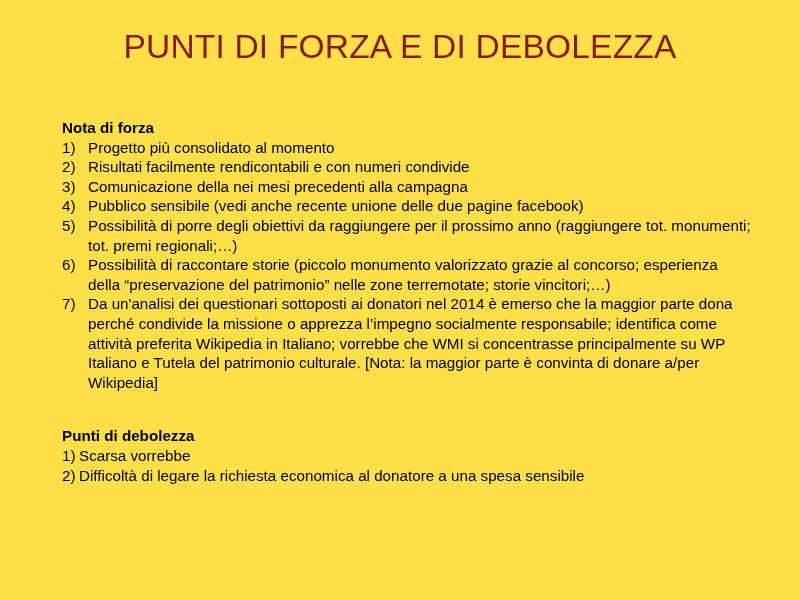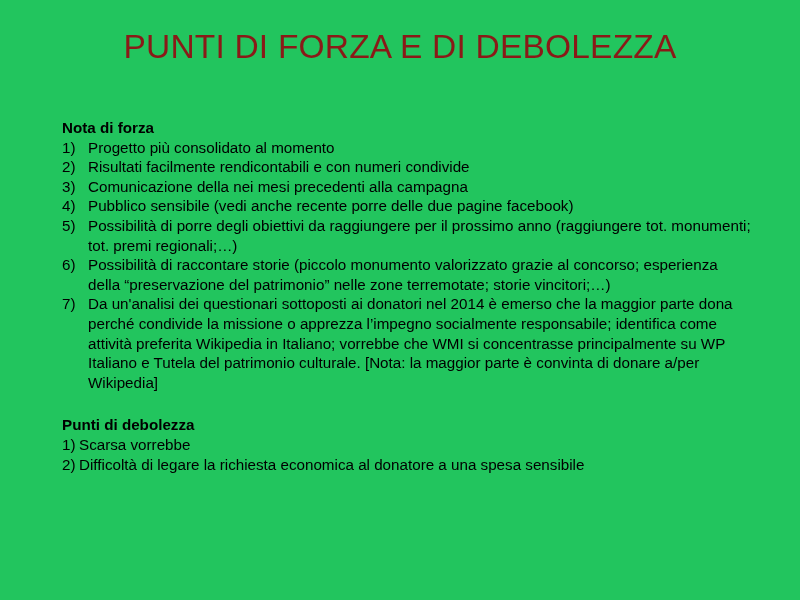--- a/index.html
+++ b/index.html
@@ -12,21 +12,21 @@
     background: #ffffff;
     font-family: "Liberation Sans", sans-serif;
     color: #000000;
     overflow: hidden;
   }
 
   .slide {
     position: relative;
     width: 800px;
     height: 600px;
-    background: #22c55e;
+    background: #fde047;
   }
 
   
   .slide-title {
     position: absolute;
     left: 0;
     top: 28px;
     width: 800px;
     text-align: center;
     font-size: 33.5px;
@@ -45,21 +45,21 @@
   }
 
   .section-heading {
     font-size: 15.2px;
     font-weight: bold;
     line-height: 19.6px;
     color: #000000;
   }
 
   .section-heading.debolezza {
-    margin-top: 23px;
+    margin-top: 34px;
   }
 
   ol.pts {
     list-style: none;
     margin: 0;
     padding: 0;
   }
 
   ol.pts > li {
     position: relative;
@@ -100,21 +100,21 @@
       <li>
         <span class="num">1)</span><span>Progetto più consolidato al momento</span>
       </li>
       <li>
         <span class="num">2)</span><span>Risultati facilmente rendicontabili e con numeri condivide</span>
       </li>
       <li>
         <span class="num">3)</span><span>Comunicazione della nei mesi precedenti alla campagna</span>
       </li>
       <li>
-        <span class="num">4)</span><span>Pubblico sensibile (vedi anche recente porre delle due pagine facebook)</span>
+        <span class="num">4)</span><span>Pubblico sensibile (vedi anche recente unione delle due pagine facebook)</span>
       </li>
       <li>
         <span class="num">5)</span><span>Possibilità di porre degli obiettivi da raggiungere per il prossimo anno (raggiungere tot. monumenti; tot. premi regionali;…)</span>
       </li>
       <li>
         <span class="num">6)</span><span>Possibilità di raccontare storie (piccolo monumento valorizzato grazie al concorso; esperienza della “preservazione del patrimonio” nelle zone terremotate; storie vincitori;…)</span>
       </li>
       <li>
         <span class="num">7)</span><span>Da un'analisi dei questionari sottoposti ai donatori nel 2014 è emerso che la maggior parte dona perché condivide la missione o apprezza l’impegno socialmente responsabile; identifica come attività preferita Wikipedia in Italiano; vorrebbe che WMI si concentrasse principalmente su WP Italiano e Tutela del patrimonio culturale. [Nota: la maggior parte è convinta di donare a/per Wikipedia]</span>
       </li>

